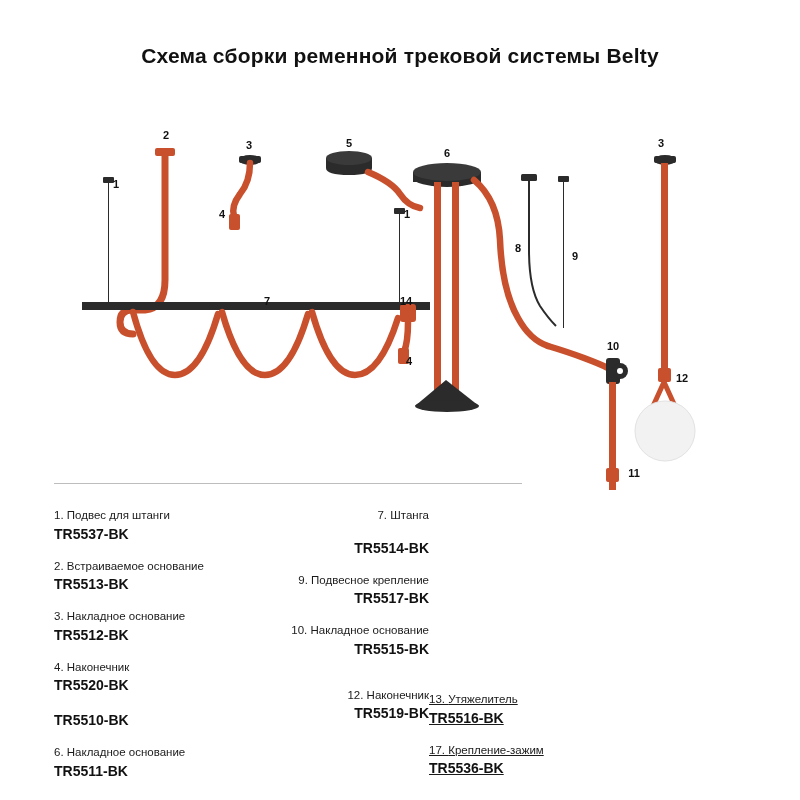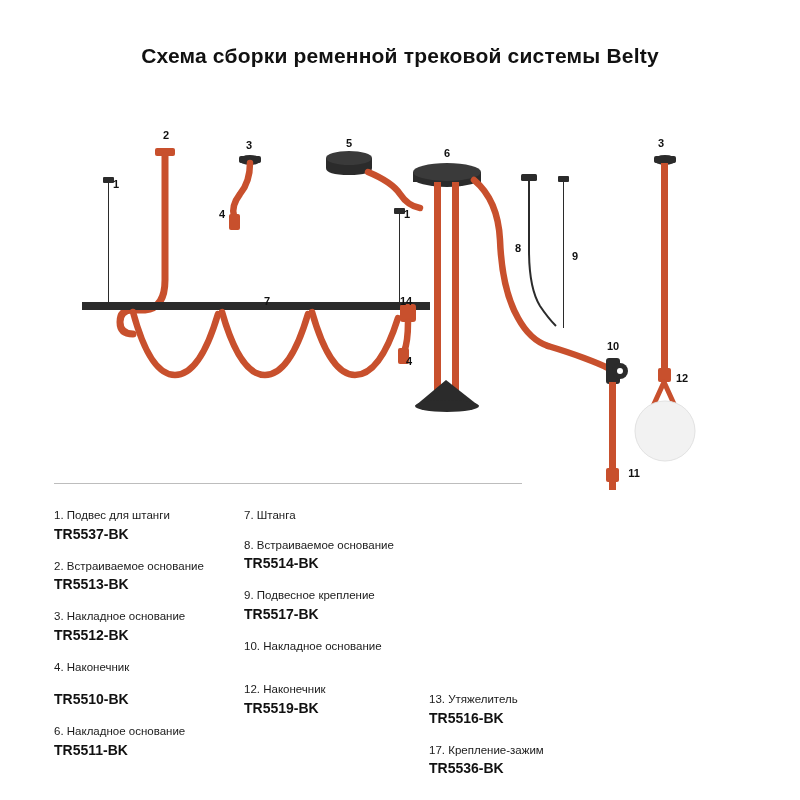--- a/index.html
+++ b/index.html
@@ -48,22 +48,22 @@
   .legend-cols {
     display: flex;
     flex-direction: row;
     align-items: flex-start;
   }
   .legend-col {
     display: flex;
     flex-direction: column;
   }
   .col-1 { width: 190px; }
-  .col-2 { width: 185px; }
-  .col-3 { width: 230px; }
+  .col-2 { width: 185px; text-align: right; }
+  .col-3 { width: 230px; text-decoration: underline; }
   .legend-item {
     margin-bottom: 14px;
   }
   .legend-item .li-name {
     font-size: 11.5px;
     color: #1a1a1a;
     line-height: 1.35;
     white-space: nowrap;
   }
   .legend-item .li-code {
@@ -214,44 +214,45 @@
       <div class="legend-item">
         <div class="li-name"><span>2.</span> <span>Встраиваемое основание</span></div>
         <div class="li-code">TR5513-BK</div>
       </div>
       <div class="legend-item">
         <div class="li-name"><span>3.</span> <span>Накладное основание</span></div>
         <div class="li-code">TR5512-BK</div>
       </div>
       <div class="legend-item">
         <div class="li-name"><span>4.</span> <span>Наконечник</span></div>
+        <div class="li-code">TR5520-BK</div>
       </div>
       <div class="legend-item">
         <div class="li-code">TR5510-BK</div>
       </div>
       <div class="legend-item">
         <div class="li-name"><span>6.</span> <span>Накладное основание</span></div>
         <div class="li-code">TR5511-BK</div>
       </div>
     </div>
 
     <div class="legend-col col-2">
       <div class="legend-item">
         <div class="li-name"><span>7.</span> <span>Штанга</span></div>
       </div>
       <div class="legend-item">
-        <div class="li-name"><span>8.</span> <span>Встраиваемое основание</span></div>
         <div class="li-code">TR5514-BK</div>
       </div>
       <div class="legend-item">
         <div class="li-name"><span>9.</span> <span>Подвесное крепление</span></div>
         <div class="li-code">TR5517-BK</div>
       </div>
       <div class="legend-item">
         <div class="li-name"><span>10.</span> <span>Накладное основание</span></div>
+        <div class="li-code">TR5515-BK</div>
       </div>
       <div class="legend-item">
       </div>
       <div class="legend-item">
         <div class="li-name"><span>12.</span> <span>Наконечник</span></div>
         <div class="li-code">TR5519-BK</div>
       </div>
     </div>
 
     <div class="legend-col col-3">

